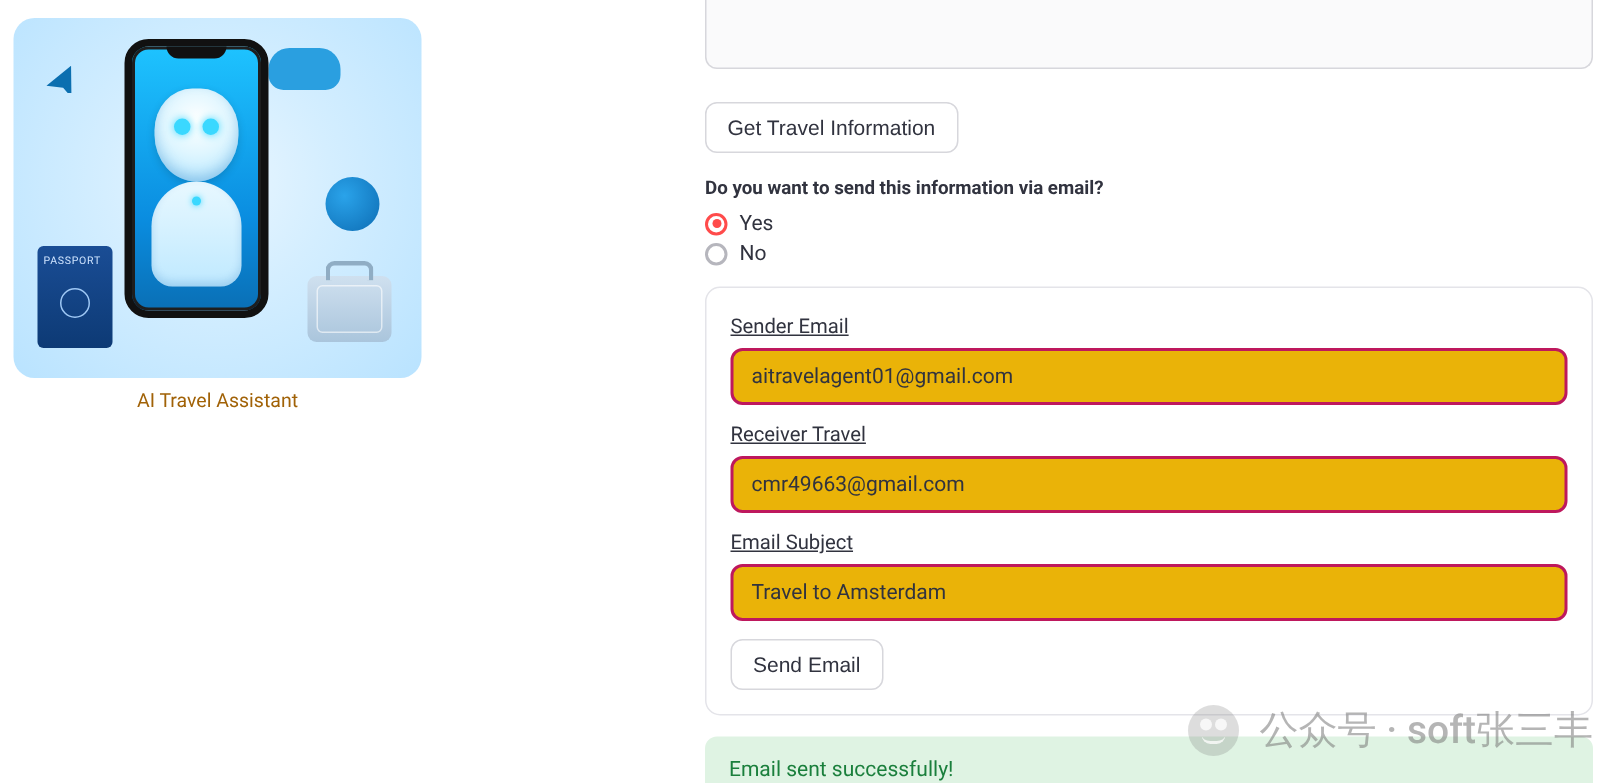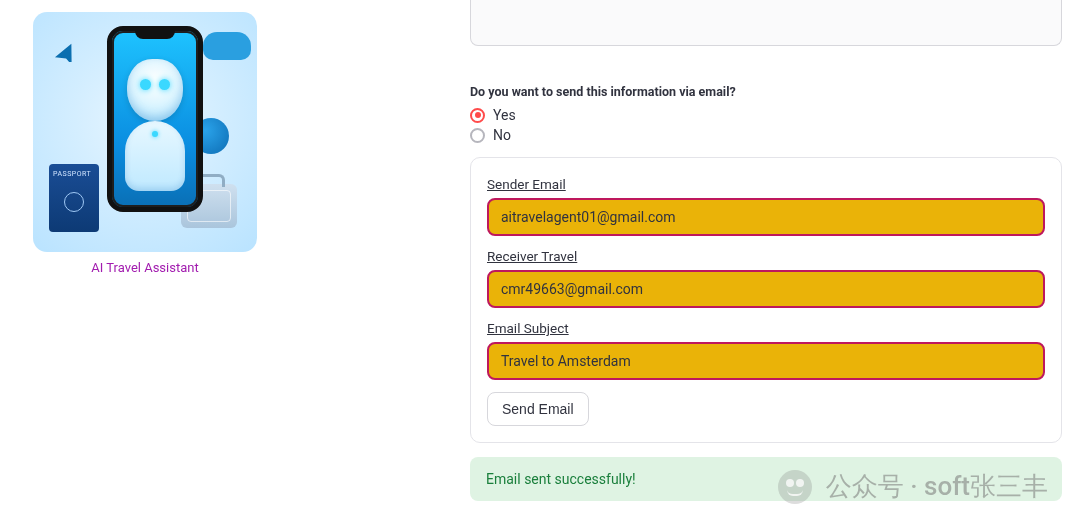--- a/index.html
+++ b/index.html
@@ -19,21 +19,21 @@
   }
   
   .left-col {
     width: 290px;
     padding: 12px 18px 0 18px;
     display: flex;
     flex-direction: column;
     align-items: center;
   }
   .assistant-img {
-    width: 224px;
+    width: 272px;
     height: 240px;
     border-radius: 14px;
     background:
       radial-gradient(circle at 50% 45%, #e9f6ff 0%, #d4eeff 40%, #b9e3ff 100%);
     position: relative;
     overflow: hidden;
   }
   
   .phone {
     position: absolute;
@@ -100,21 +100,21 @@
   .globe { right: 28px; top: 106px; width: 36px; height: 36px; border-radius: 50%; background: radial-gradient(circle at 35% 35%, #2aa3ea, #0d6db4); }
   .passport { left: 16px; bottom: 20px; width: 50px; height: 68px; background: linear-gradient(#1a4d95,#0d3a75); border-radius: 4px; }
   .passport-label { position:absolute; top:6px; left:4px; font-size:7px; color:#cfe4ff; letter-spacing:.5px; }
   .passport::after { content:""; position:absolute; left:50%; top:28px; transform:translateX(-50%); width:18px; height:18px; border:1.5px solid #9fc8f5; border-radius:50%; }
   .suitcase { right: 20px; bottom: 24px; width: 56px; height: 44px; background: linear-gradient(#cfe0ef,#aac5dc); border-radius: 6px; }
   .suitcase::before { content:""; position:absolute; top:-10px; left:50%; transform:translateX(-50%); width:26px; height:10px; border:3px solid #90adc4; border-bottom:none; border-radius:6px 6px 0 0; }
   .suitcase::after { content:""; position:absolute; inset:6px; border:1px solid rgba(255,255,255,.6); border-radius:4px; }
   .caption {
     margin-top: 8px;
     font-size: 13px;
-    color: #a21caf;
+    color: #a16207;
   }
 
   
   .right-col {
     flex: 1;
     padding: 0 18px 0 180px;
   }
   .textarea-stub {
     width: 100%;
     height: 46px;
@@ -202,21 +202,21 @@
     padding: 14px 16px;
     background: #dff3e3;
     color: #1a7f3c;
     border-radius: 8px;
     font-size: 14px;
   }
 
   
   .watermark {
     position: absolute;
-    right: 32px;
+    right: 18px;
     bottom: 18px;
     display: flex;
     align-items: center;
     gap: 14px;
     color: rgba(120,120,120,0.55);
     font-size: 26px;
     font-weight: 500;
     pointer-events: none;
   }
   .watermark .wm-icon {
@@ -267,20 +267,21 @@
         <div class="robot-body"></div>
       </div>
     </div>
     <div class="caption">AI Travel Assistant</div>
   </div>
 
   <div class="right-col">
 
     <textarea class="textarea-stub" style=""></textarea>
 
+    <button class="btn">Get Travel Information</button>
 
     <div class="question">Do you want to send this information via email?</div>
 
     <div class="radio-group">
       <div class="radio-row" data-selected="true">
         <span class="radio-circle"></span>
         <span>Yes</span>
       </div>
       <div class="radio-row" data-selected="false">
         <span class="radio-circle"></span>

